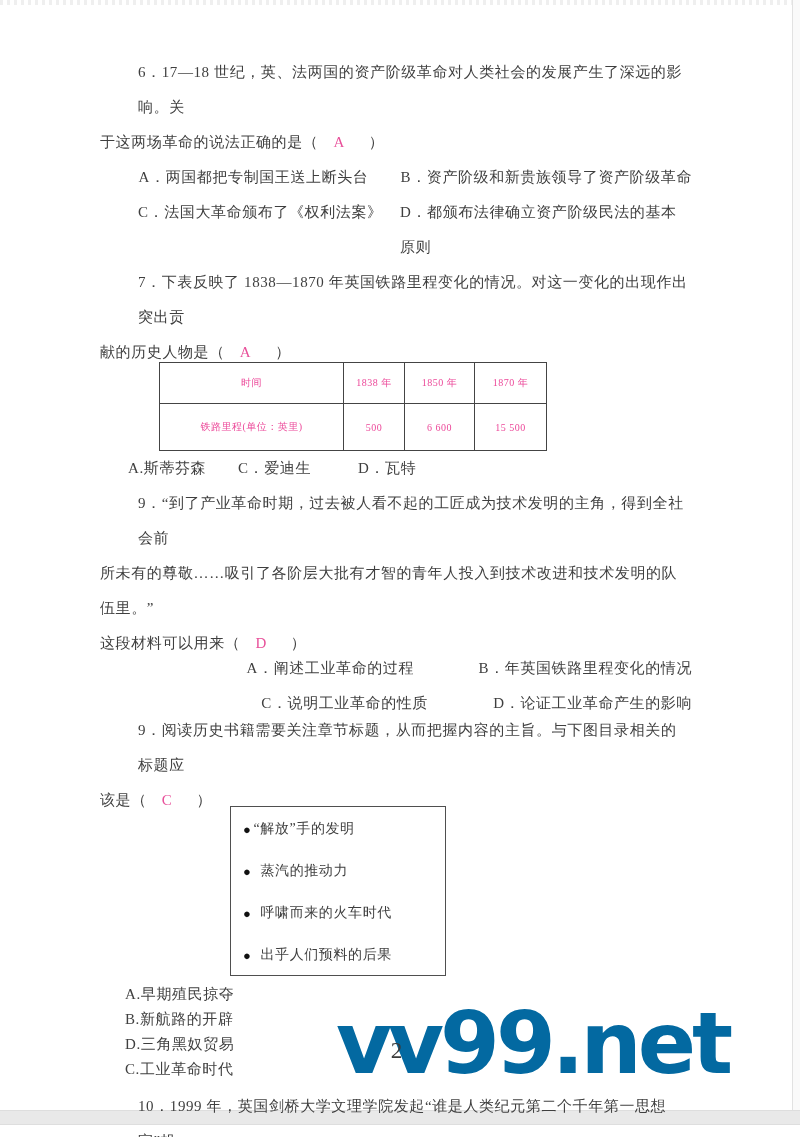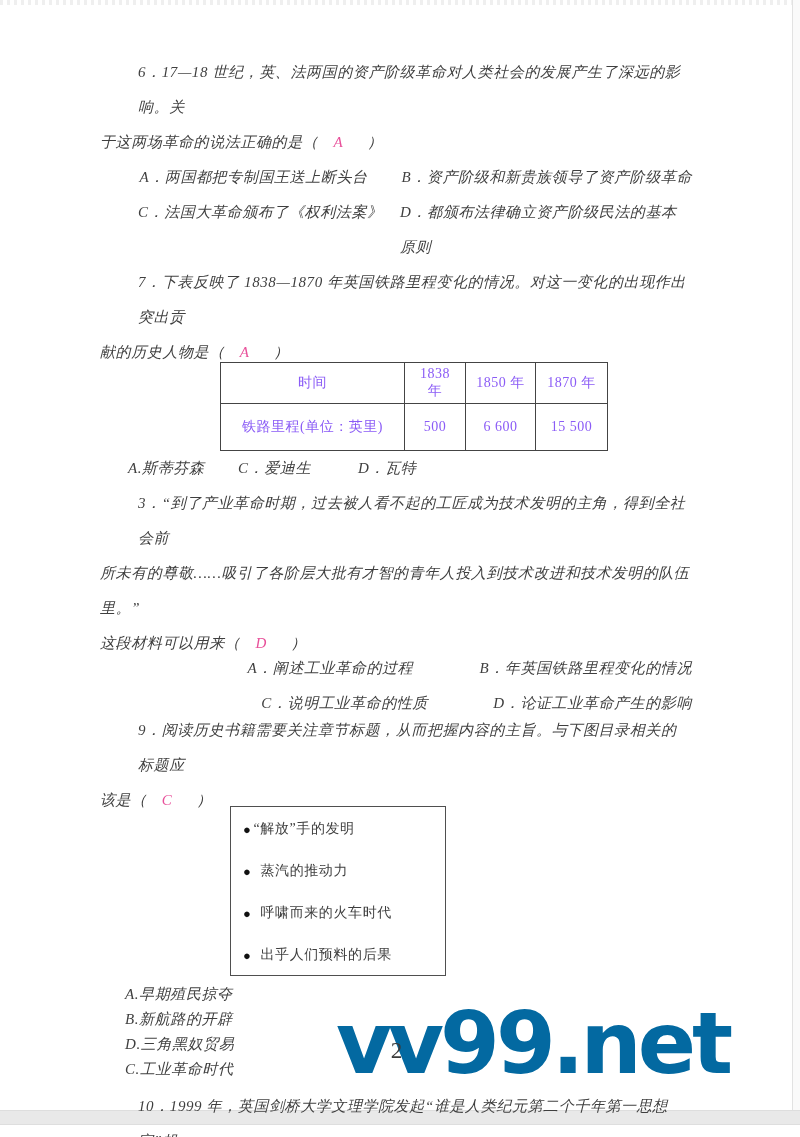--- a/index.html
+++ b/index.html
@@ -34,38 +34,38 @@
   .watermark {
     position:absolute; top:1000px; left:336px; z-index:0;
     font-family:"DejaVu Sans","Liberation Sans",sans-serif;
     font-weight:bold; font-size:86px; letter-spacing:-4px;
     color:#ededed; line-height:1; user-select:none;
   }
   .content {
     position:absolute; left:100px; top:55px; width:592px; z-index:1;
     font-size:15px; letter-spacing:0.6px;
   }
-  .content p { line-height:35px;font-style:italic; }
+  .content p { line-height:35px; }
   .indent { padding-left:38px; }
   .ans {
     color:#e8509a;
     margin:0 24px 0 15px;
     font-family:"Liberation Serif",serif;
   }
   .opt-row { display:flex;justify-content:flex-end; }
   .opt-row.w262 > span:first-child { width:262px; flex:none; }
   .opt-row.w232 > span:first-child { width:232px; flex:none; }
   .opt-row-4 { display:flex; padding-left:28px; }
   .opt-row-4 span { width:110px; flex:none; }
   .opt-row-4 span:nth-child(2){ width:120px; }
   .opt-row-4 span:nth-child(3){ width:97px; }
   
   table.rail {
-    border-collapse:collapse; margin:-8px 0 0 120px;
-    font-size:14px; letter-spacing:0.5px; color:#8b5cf6;
+    border-collapse:collapse; margin:-8px 0 0 59px;
+    font-size:10px; letter-spacing:0.5px; color:#ec4899;
   }
   table.rail td {
     border:1px solid #444444; text-align:center; padding:0 6px;
   }
   table.rail tr:first-child td { height:41px; }
   table.rail tr:last-child td  { height:47px; }
   table.rail td.c1 { width:184px; }
   table.rail td.c2 { width:61px; }
   table.rail td.c3 { width:70px; }
   table.rail td.c4 { width:72px; }
@@ -128,21 +128,21 @@
     </tbody>
       </table>
     <p class="opt-row-4">
       <span>A.斯蒂芬森</span>
       <span>C．爱迪生</span>
       <span>D．瓦特</span>
     </p>
   </div>
 
   <div>
-    <p class="indent">3．“到了产业革命时期，过去被人看不起的工匠成为技术发明的主角，得到全社会前</p>
+    <p class="indent">9．“到了产业革命时期，过去被人看不起的工匠成为技术发明的主角，得到全社会前</p>
     <p>所未有的尊敬……吸引了各阶层大批有才智的青年人投入到技术改进和技术发明的队伍里。”</p>
     <p><span>这段材料可以用来（</span><span class="ans" style="color: rgb(232, 80, 154);">D</span><span>）</span></p>
     <p class="indent opt-row w232" style="margin-top:-10px">
       <span>A．阐述工业革命的过程</span>
       <span>B．年英国铁路里程变化的情况</span>
     </p>
     <p class="indent opt-row w232">
       <span>C．说明工业革命的性质</span>
       <span>D．论证工业革命产生的影响</span>
     </p>

